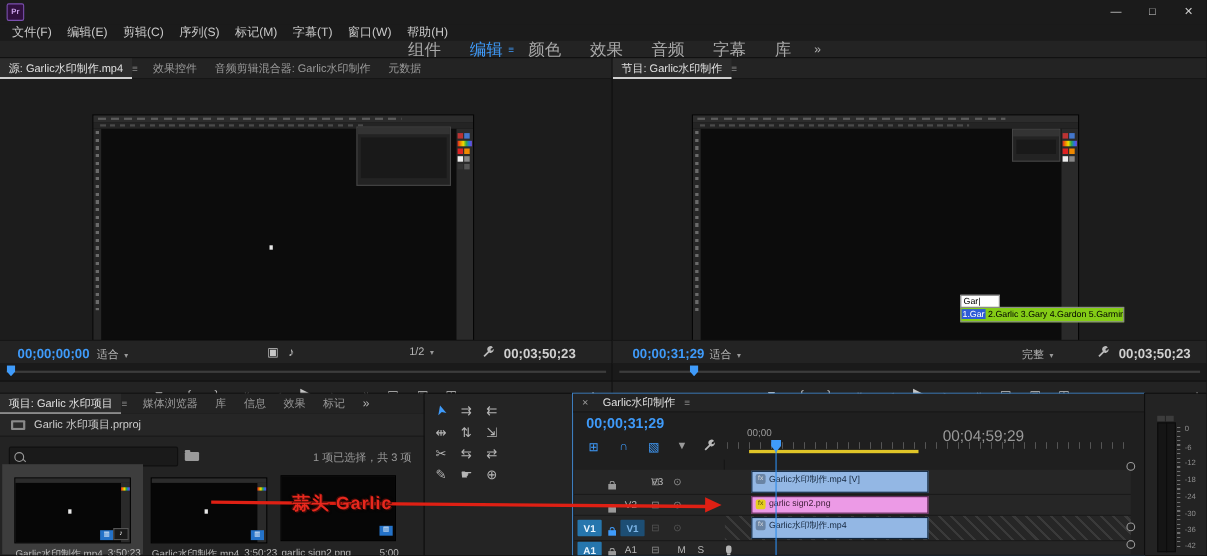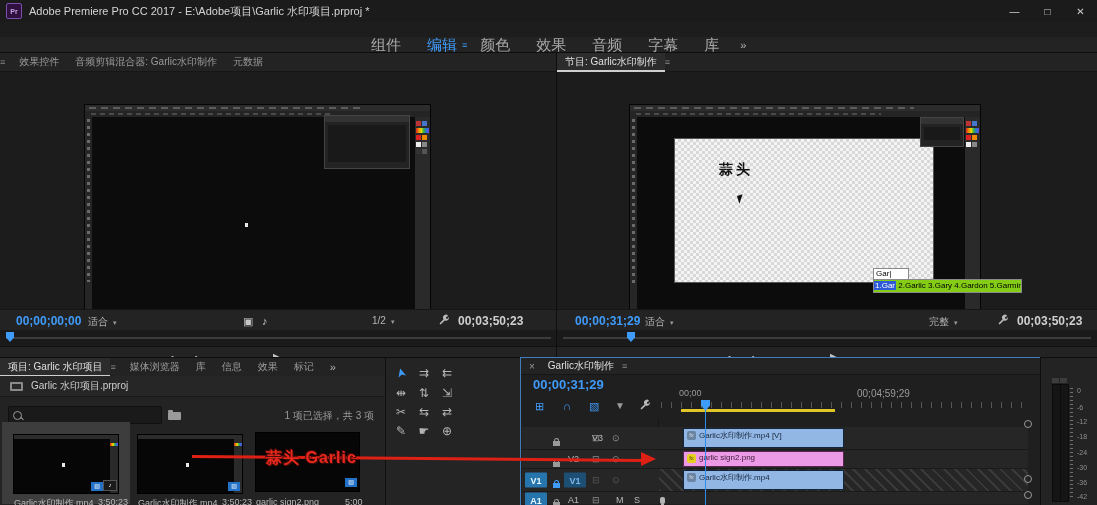--- a/index.html
+++ b/index.html
@@ -117,44 +117,54 @@
              border-top:7px solid transparent;border-bottom:7px solid transparent;z-index:99;}
   .wrench{display:inline-block;}
 </style>
 </head>
 <body>
 
 <div id="app">
 
   <div class="titlebar">
     <div class="pr-logo">Pr</div>
-    <div class="title-text">Adobe Premiere Pro CC 2017 - E:\Adobe项目\Garlic 水印项目.prproj *</div>
     <div class="win-controls">
       <div class="win-btn">—</div>
       <div class="win-btn">□</div>
       <div class="win-btn">✕</div>
     </div>
   </div>
 
+  <div class="menubar">
+    <span class="menu-item">文件(F)</span>
+    <span class="menu-item">编辑(E)</span>
+    <span class="menu-item">剪辑(C)</span>
+    <span class="menu-item">序列(S)</span>
+    <span class="menu-item">标记(M)</span>
+    <span class="menu-item">字幕(T)</span>
+    <span class="menu-item">窗口(W)</span>
+    <span class="menu-item">帮助(H)</span>
+  </div>
 
   <div class="wsbar">
     <span class="ws-spacer"></span>
     <span class="ws-tab">组件</span>
     <span class="ws-tab active">编辑</span>
     <span class="ws-menu">≡</span>
     <span class="ws-tab">颜色</span>
     <span class="ws-tab">效果</span>
     <span class="ws-tab">音频</span>
     <span class="ws-tab">字幕</span>
     <span class="ws-tab">库</span>
     <span class="ws-overflow">»</span>
   </div>
 
   <div class="panel" style="left:0;top:53px;width:557px;height:305px;">
     <div class="tabbar">
+      <span class="tab active">源: Garlic水印制作.mp4</span>
       <span class="tab-menu">≡</span>
       <span class="tab">效果控件</span>
       <span class="tab">音频剪辑混合器: Garlic水印制作</span>
       <span class="tab">元数据</span>
     </div>
     <div class="mon-body">
 
       <div class="vframe" style="left:85px;top:33px;width:345px;height:204px;">
         <div class="ps-menustrip"></div>
         <div class="ps-optstrip"></div>
@@ -239,24 +249,20 @@
           <div class="sw-row">
               <span class="sw" style="background:#d22;"></span>
               <span class="sw" style="background:#e80;"></span>
             </div>
           <div class="sw-row">
               <span class="sw" style="background:#eee;"></span>
               <span class="sw" style="background:#888;"></span>
             </div>
         </div>
 
-        <div class="canvas-checker" style="left:45px;top:34px;width:258px;height:143px;">
-          <span class="canvas-text" style="left:44px;top:22px;">蒜头</span>
-          <span class="canvas-cursor" style="left:63px;top:56px;"></span>
-        </div>
         <div class="ps-float" style="right:16px;top:12px;width:42px;height:28px;">
           <div class="ps-float-h"></div>
             <div class="ps-float-b"></div>
         </div>
       </div>
 
       <div class="ime-input" style="left:316px;top:196px;min-width:30px;">
         <span>Gar</span><span>|</span>
       </div>
       <div class="ime-cands" style="left:316px;top:207px;width:147px;height:12px;">
@@ -372,21 +378,21 @@
     <span class="abs" style="left:14px;top:42px;color:#3f9bfa;font-size:11px;">⊞</span>
     <span class="abs" style="left:42px;top:42px;color:#3f9bfa;font-size:11px;">∩</span>
     <span class="abs" style="left:68px;top:42px;color:#3f9bfa;font-size:11px;">▧</span>
     <span class="abs" style="left:94px;top:42px;color:#9a9a9a;font-size:10px;">▼</span>
     <span class="abs" style="left:118px;top:41px;">
       <svg width="12" height="12" viewBox="0 0 16 16">
           <path fill="#b9b9b9" d="M13.5 2.5 11 4l-.5 2 2 .5 1.5-2.5A3.5 3.5 0 0 1 9 8.5L3.5 14 2 12.5 7.5 7A3.5 3.5 0 0 1 13.5 2.5z"></path>
         </svg></span>
 
     <span class="abs" style="left:158px;top:30px;font-size:9px;color:#9a9a9a;">00;00</span>
-    <span class="abs" style="left:336px;top:30px;font-size:10px;color:#9a9a9a;">00;04;59;29</span>
+    <span class="abs" style="left:336px;top:30px;font-size:14px;color:#9a9a9a;">00;04;59;29</span>
     <div class="abs" style="left:140px;right:12px;top:44px;height:6px;background-image:repeating-linear-gradient(90deg,#555 0 1px,transparent 1px 10px);"></div>
     <div class="abs" style="left:160px;top:51px;width:154px;height:3px;background:#e0c528;"></div>
     <div class="abs" style="left:180px;top:42px;width:9px;height:11px;background:#3f9bfa;clip-path:polygon(0 0,100% 0,100% 50%,50% 100%,0 50%);z-index:6;"></div>
     <div class="abs" style="left:184px;top:52px;width:1px;bottom:0;background:#2d8ceb;z-index:6;"></div>
     <div class="abs" style="left:137px;top:60px;width:1px;bottom:0;background:#161616;"></div>
 
     <div class="tl-row" style="top:69px;height:22px;">
       <span class="lockicon abs" style="left:31px;top:9px;"></span>
       <span class="trk-lab" style="left:46px;margin-left:24px;">V3</span>
       <span class="trk-icon" style="left:70px;">⊟</span>

